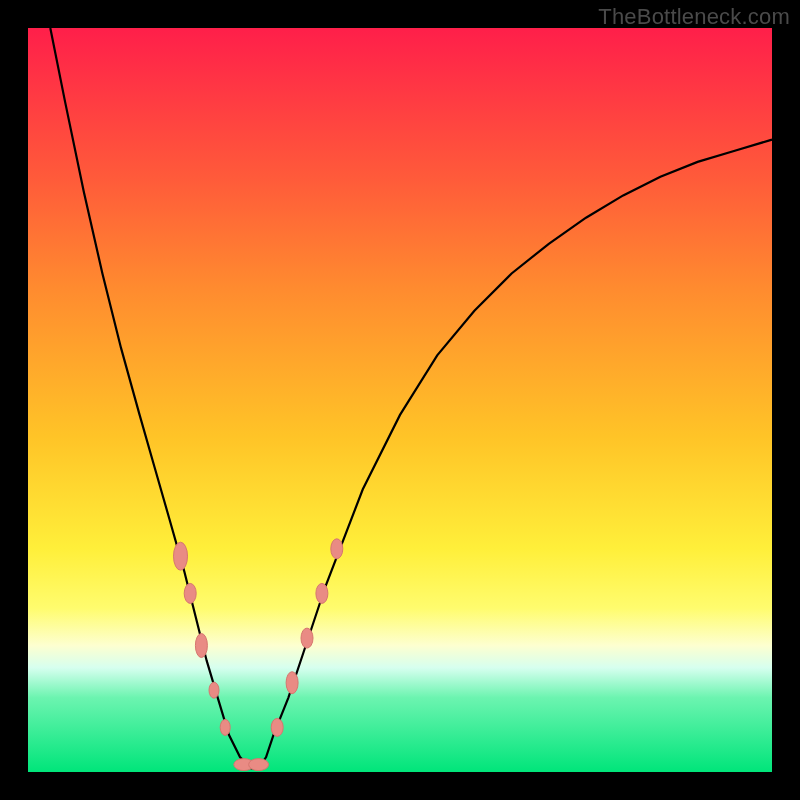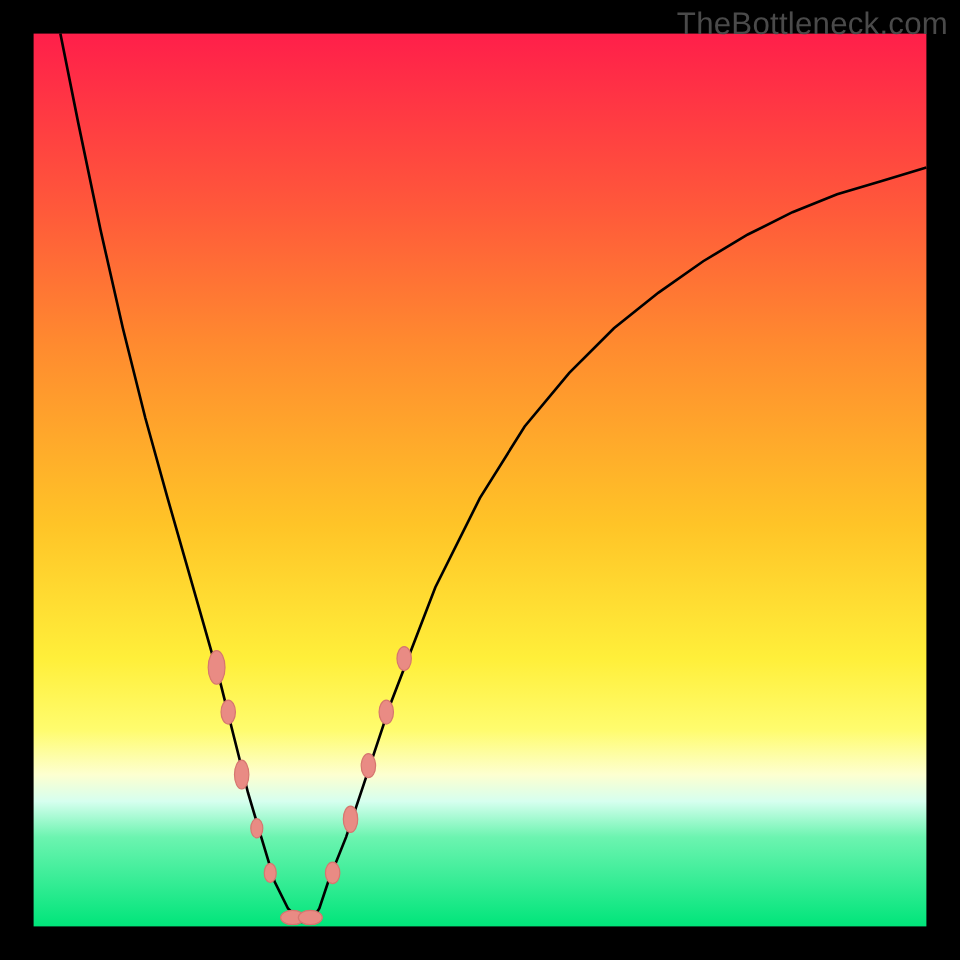--- a/index.html
+++ b/index.html
@@ -35,21 +35,21 @@
       #fdffd0 83%,
       #d6ffef 86%,
       #6cf4b0 90%,
       #00e57a 100%);
   }
   .watermark {
     position: absolute;
     top: 4px;
     right: 10px;
     color: #4a4a4a;
-    font-size: 26px;
+    font-size: 22px;
     letter-spacing: 0.2px;
     font-weight: 500;
     user-select: none;
   }
   svg.curve {
     position: absolute;
     left: 0;
     top: 0;
     width: 744px;
     height: 744px;

